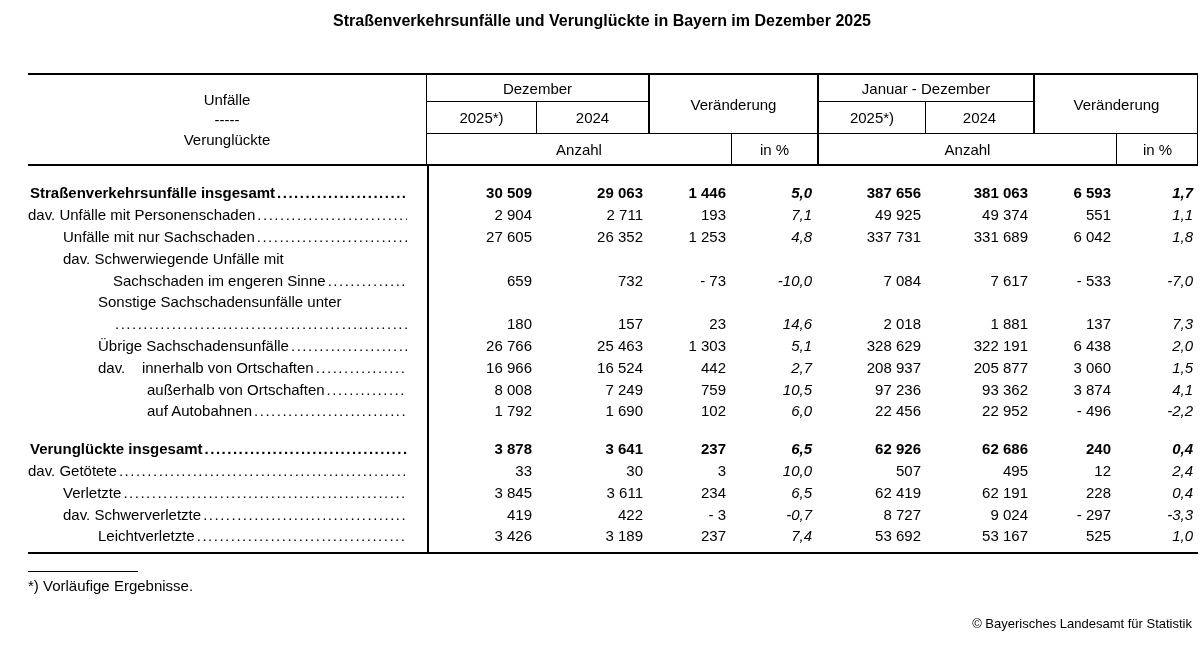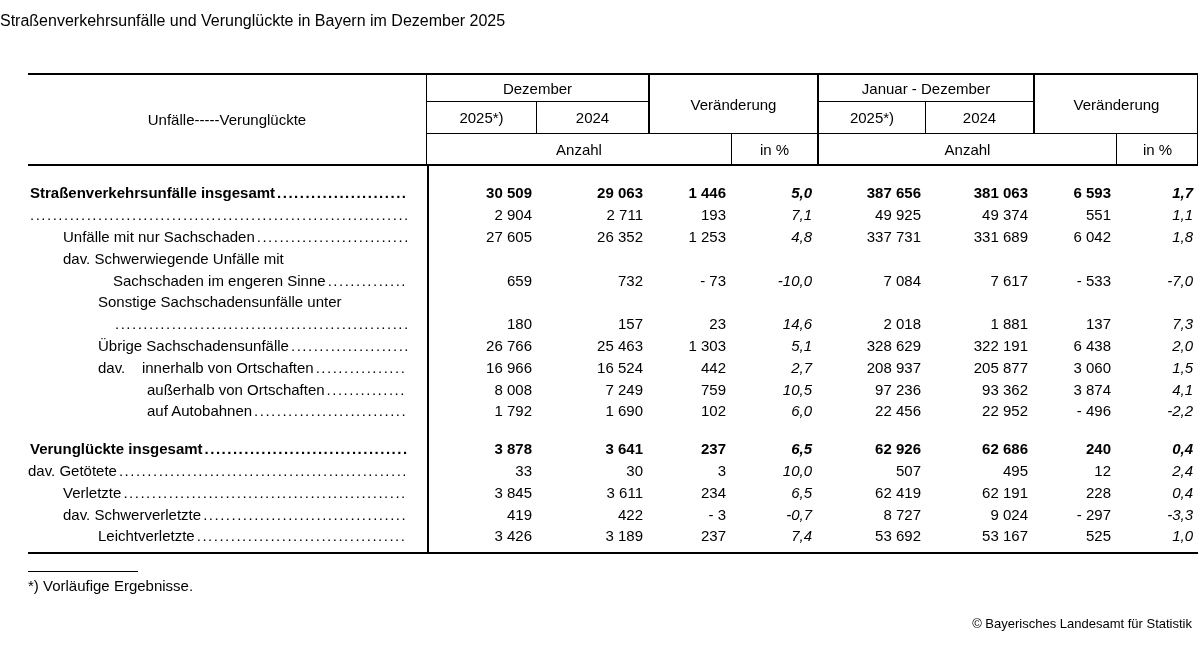--- a/index.html
+++ b/index.html
@@ -1,26 +1,26 @@
 <!DOCTYPE html>
 <html><head>
 <meta charset="utf-8">
 <style>
   html,body{margin:0;padding:0;background:#ffffff;}
   body{width:1204px;height:657px;position:relative;overflow:hidden;
        font-family:"Liberation Sans",sans-serif;color:#000;}
-  .title{position:absolute;top:12px;left:0;width:1204px;
-         font-size:16px;font-weight:normal;}
+  .title{position:absolute;top:12px;left:0;width:1204px;text-align:center;
+         font-size:16px;font-weight:bold;}
   .tbl{position:absolute;left:28px;top:73px;width:1170px;}
   .grid9{display:grid;grid-template-columns:399px 110px 111px 83px 86px 109px 107px 83px 82px;}
   .hdr{border-top:2.5px solid #000;border-bottom:2.5px solid #000;border-right:1.5px solid #000;
        grid-template-rows:27px 32px 30px;}
   .hc{display:flex;align-items:center;justify-content:center;font-size:15px;
       box-sizing:border-box;white-space:nowrap;}
-  .stub{flex-direction:row;line-height:20px;border-right:1.5px solid #000;}
+  .stub{flex-direction:column;line-height:20px;border-right:1.5px solid #000;}
   .bb{border-bottom:1.5px solid #000;}
   .br{border-right:1.5px solid #000;}
   .bl{border-left:1.5px solid #000;}
   .blk{border-left:2.5px solid #000;}
   .bd{position:relative;border-bottom:2.5px solid #000;padding:16px 0 5px 0;}
   .vline{position:absolute;left:399px;top:0;height:100%;width:1.5px;background:#000;}
   .row{height:21.8px;align-items:center;font-size:15px;}
   .row.b{font-weight:bold;}
   .row.gap{margin-top:16px;}
   .lc{display:flex;align-items:baseline;overflow:hidden;padding-right:20px;box-sizing:border-box;}
@@ -74,20 +74,21 @@
       <div class="vc">1 446</div>
       <div class="vc pct">5,0</div>
       <div class="vc">387 656</div>
       <div class="vc">381 063</div>
       <div class="vc">6 593</div>
       <div class="vc pct">1,7</div>
     </div>
 
     <div class="row grid9">
       <div class="lc i0">
+          <span class="lbl">dav. Unfälle mit Personenschaden</span>
           <span class="ldr">......................................................................................................................................</span>
         </div>
       <div class="vc">2 904</div>
       <div class="vc">2 711</div>
       <div class="vc">193</div>
       <div class="vc pct">7,1</div>
       <div class="vc">49 925</div>
       <div class="vc">49 374</div>
       <div class="vc">551</div>
       <div class="vc pct">1,1</div>

